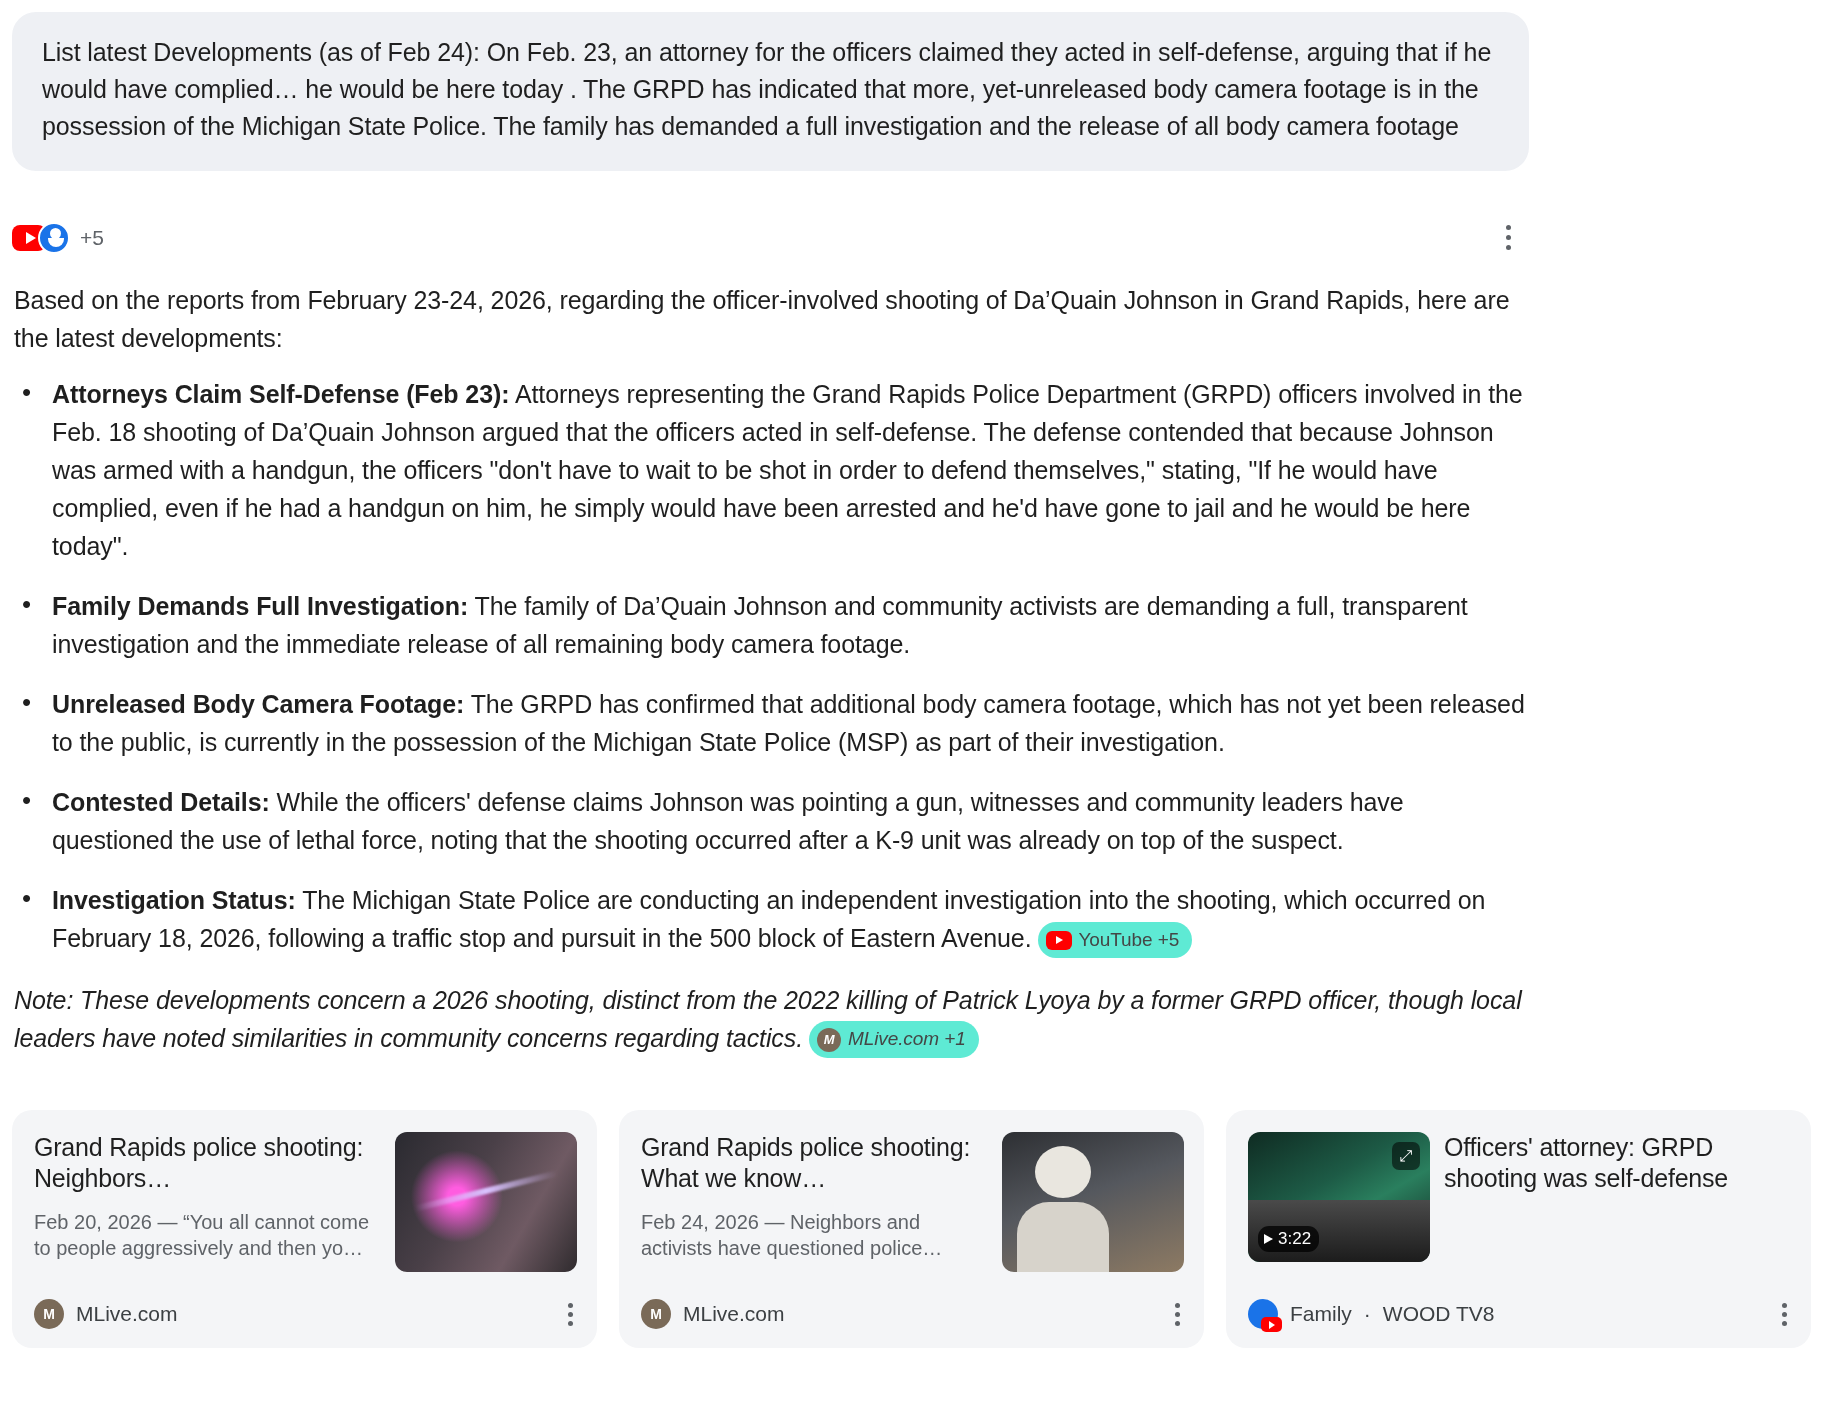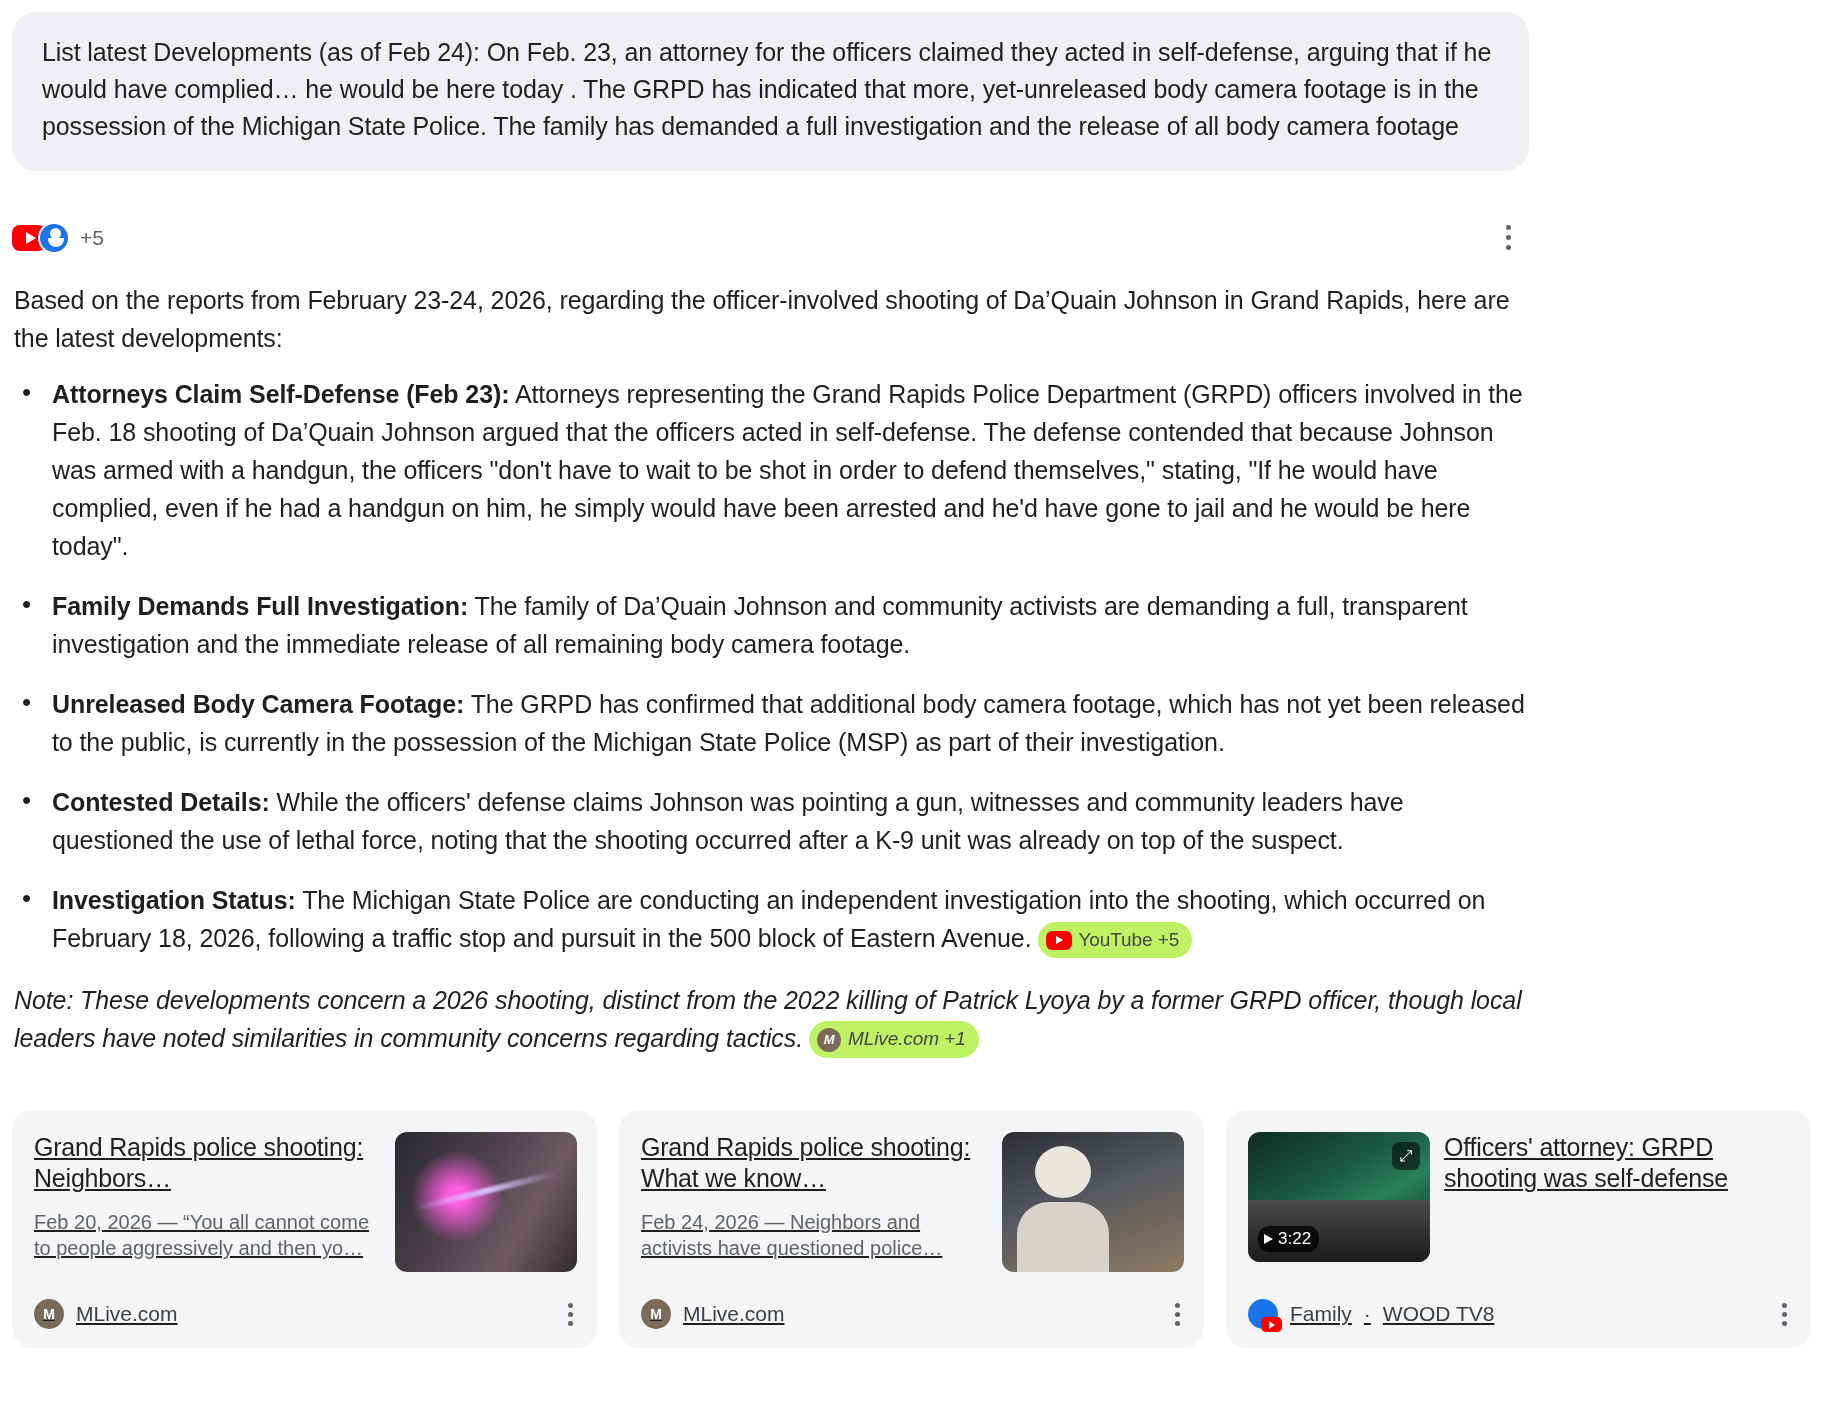--- a/index.html
+++ b/index.html
@@ -151,21 +151,21 @@
     top: -2px;
     font-size: 26px;
     color: #1f1f1f;
   }
   .lead { font-weight: bold; }
 
   .inline-badge {
     display: inline-flex;
     align-items: center;
     gap: 7px;
-    background: #bef264;
+    background: #5eead4;
     border-radius: 20px;
     padding: 4px 13px 4px 8px;
     font-size: 19px;
     color: #444746;
     vertical-align: 3px;
     margin-left: 6px;
     white-space: nowrap;
   }
   .badge-yt {
     width: 26px; height: 19px; border-radius: 6px;
@@ -197,21 +197,20 @@
     color: #1f1f1f;
     letter-spacing: -0.1px;
   }
 
   
   .cards {
     display: flex;
     gap: 22px;
     margin: 52px 0 0 12px;
     align-items: flex-start;
-    text-decoration: underline;
   }
   .card {
     background: #f4f5f7;
     border-radius: 20px;
     width: 585px;
     min-width: 585px;
     height: 238px;
     position: relative;
     overflow: hidden;
     display: flex;

